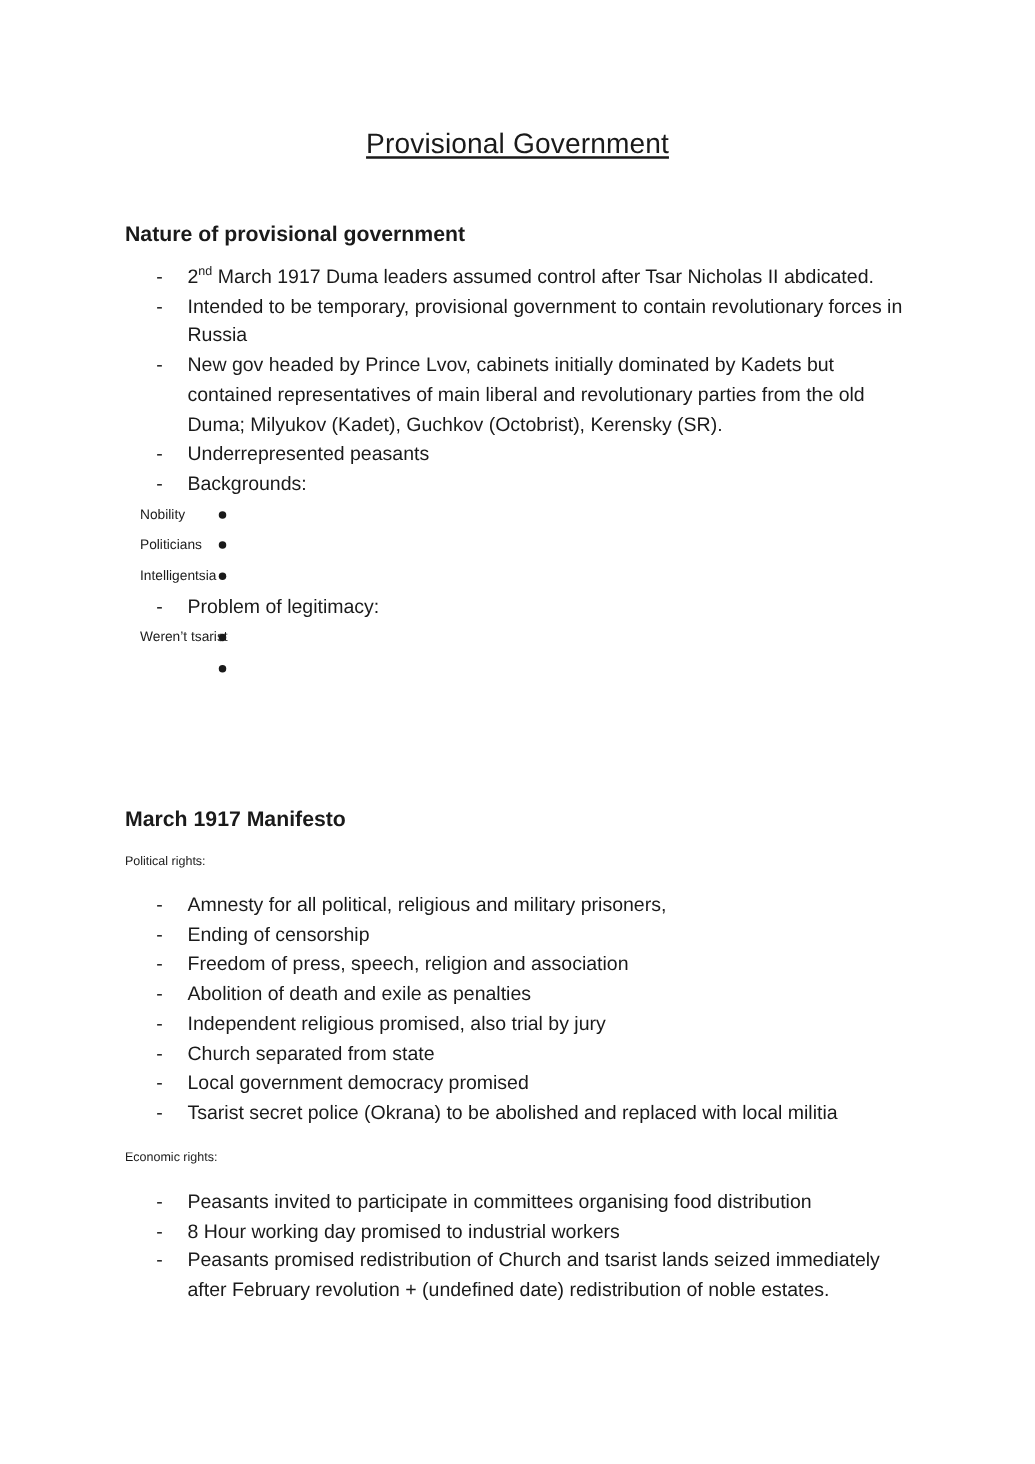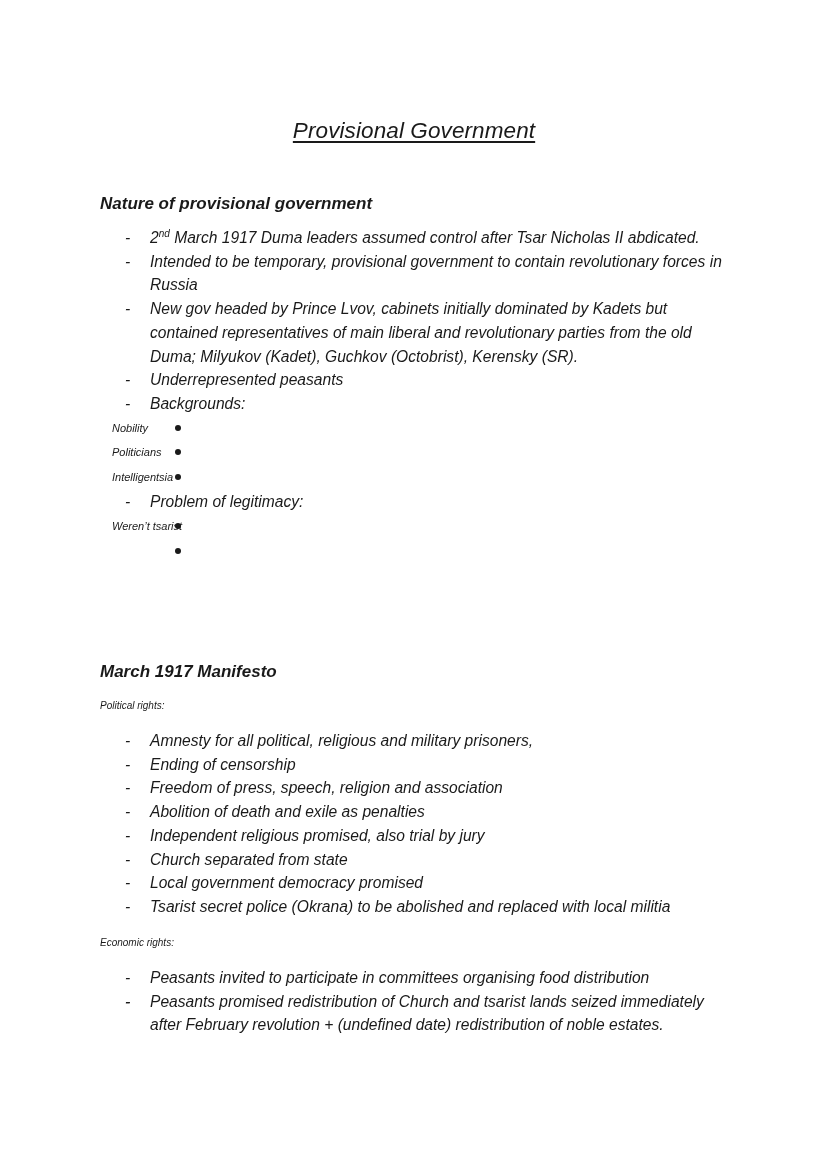--- a/index.html
+++ b/index.html
@@ -1,21 +1,21 @@
 <!DOCTYPE html>
 <html><head>
   <meta charset="utf-8">
   <style>
     html, body { margin: 0; padding: 0; background: #ffffff; }
     body {
       width: 828px; height: 1171px; position: relative; overflow: hidden;
       font-family: "Liberation Sans", "DejaVu Sans", sans-serif;
       color: #1a1a1a;
     }
-    .page { position: absolute; left: 0; top: 16px; width: 828px; height: 828px; font-style: italic; }
+    .page { position: absolute; left: 0; top: 0; width: 828px; height: 828px; }
     .title {
       position: absolute; left: 0; width: 828px; top: 101px;
       text-align: center; font-size: 22.5px; text-decoration: underline;
       text-underline-offset: 3px; letter-spacing: 0.1px; line-height: 28px;
     }
     .heading {
       position: absolute; left: 100px; font-weight: bold; font-size: 17px; line-height: 20px;
     }
     .subheading {
       position: absolute; left: 100px; font-size: 10px; line-height: 20px;
@@ -102,17 +102,17 @@
     <li class="dash-item"><span class="dash-marker">-</span><span>Independent religious promised, also trial by jury</span></li>
     <li class="dash-item"><span class="dash-marker">-</span><span>Church separated from state</span></li>
     <li class="dash-item"><span class="dash-marker">-</span><span>Local government democracy promised</span></li>
     <li class="dash-item"><span class="dash-marker">-</span><span>Tsarist secret police (Okrana) to be abolished and replaced with local militia</span></li>
   </ul>
 
   <div class="subheading" style="top:917px">Economic rights:</div>
 
   <ul class="list" style="top:950px">
     <li class="dash-item"><span class="dash-marker">-</span><span>Peasants invited to participate in committees organising food distribution</span></li>
-    <li class="dash-item"><span class="dash-marker">-</span></li>
+    <li class="dash-item"><span class="dash-marker">-</span><span>8 Hour working day promised to industrial workers</span></li>
     <li class="dash-item"><span class="dash-marker">-</span><span>Peasants promised redistribution of Church and tsarist lands seized immediately after February revolution + (undefined date) redistribution of noble estates.</span></li>
   </ul>
 
 </div>
 
 </body></html>

